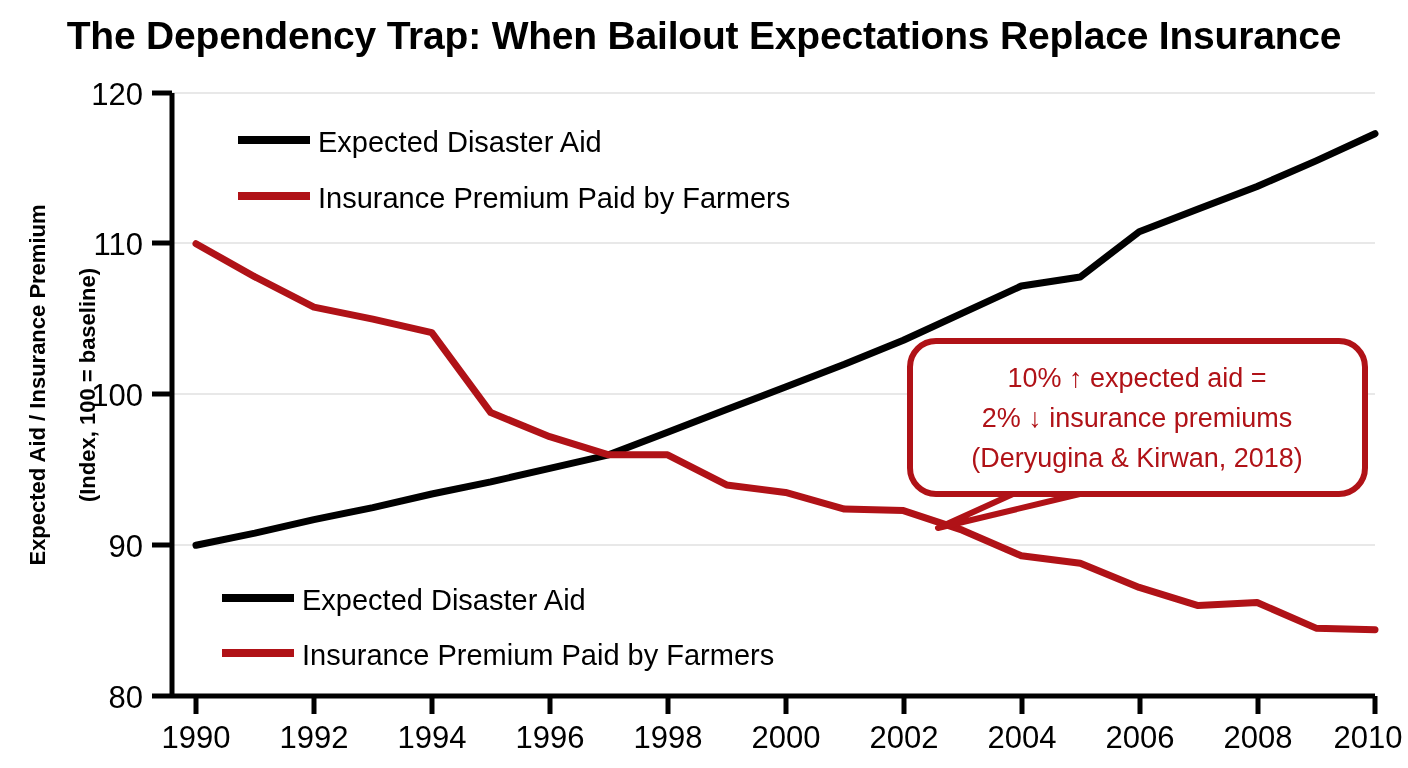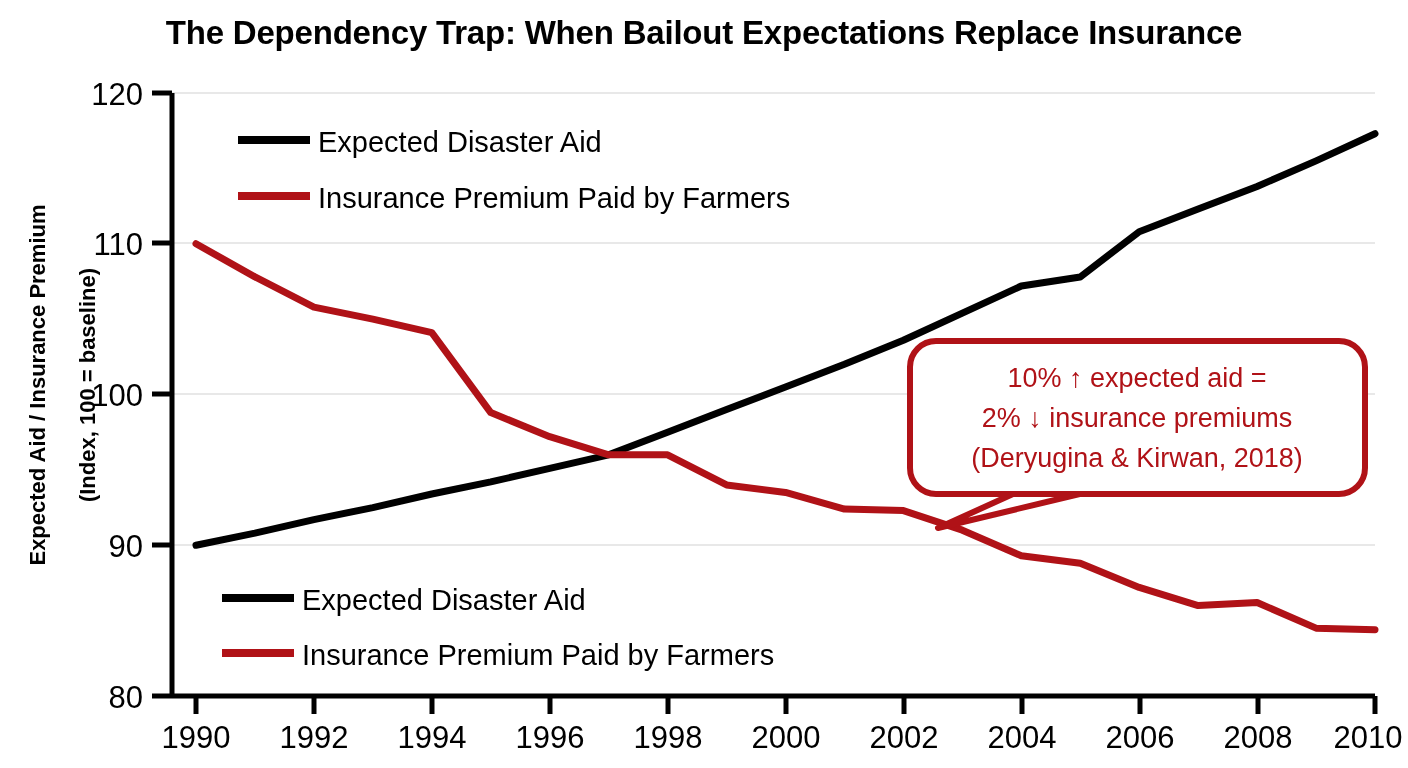--- a/index.html
+++ b/index.html
@@ -20,21 +20,21 @@
     left: 0; top: 0;
     width: 1408px;
     height: 768px;
   }
   #chart-title {
     position: absolute;
     left: 0;
     top: 14px;
     width: 1408px;
     text-align: center;
-    font-size: 33px;
+    font-size: 39px;
     font-weight: bold;
     letter-spacing: -0.2px;
     color: #000000;
     white-space: nowrap;
   }
   #ylabel-wrap {
     position: absolute;
     left: -259px;
     top: 355px;
     width: 620px;

